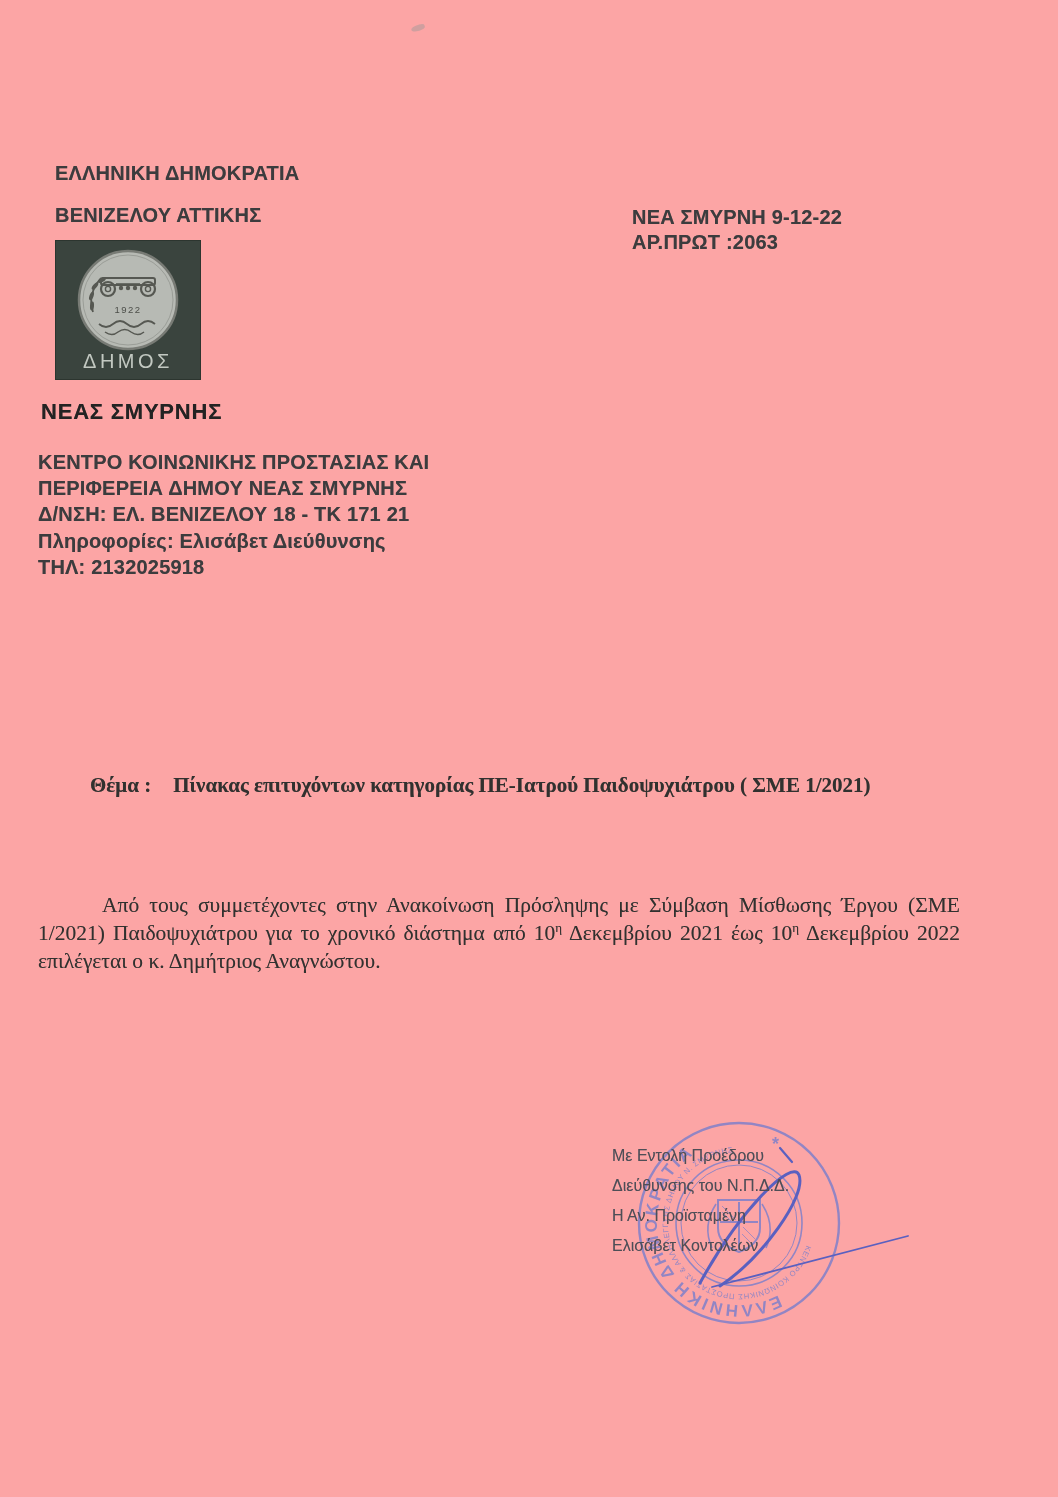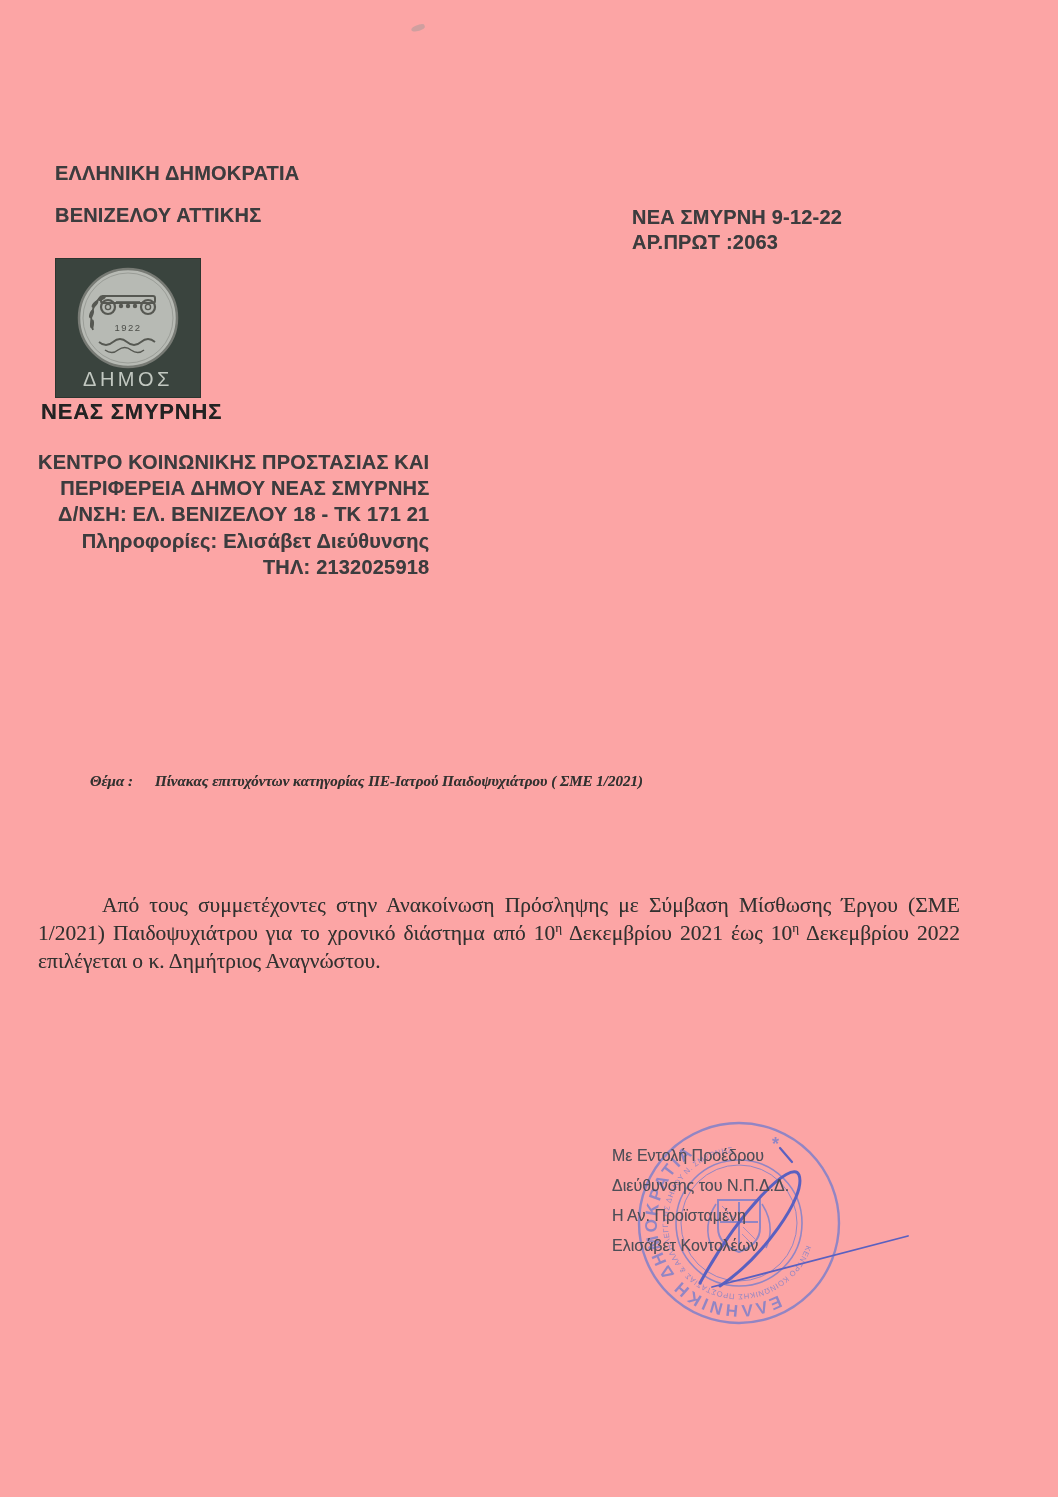--- a/index.html
+++ b/index.html
@@ -2,28 +2,28 @@
 <html><head>
 <meta charset="utf-8">
 <style>
   html,body{margin:0;padding:0;background:#e8e8e8;}
   .page{position:relative;width:1058px;height:1497px;background:#fca5a5;overflow:hidden;
         font-family:"Liberation Sans",sans-serif;}
   .abs{position:absolute;}
   .sans-bold{font-family:"Liberation Sans",sans-serif;font-weight:700;color:#3c3c3e;
              font-size:20px;letter-spacing:0.2px;text-shadow:0 0 0.5px rgba(70,70,70,.55);}
   .serif{font-family:"Liberation Serif","DejaVu Serif",serif;color:#31312f;}
-  .subject{left:90px;top:773px;font-size:15px;font-weight:700;
-           text-shadow:0 0 0.4px rgba(60,60,60,.5);white-space:nowrap;font-style:italic;}
+  .subject{left:90px;top:773px;font-size:21px;font-weight:700;
+           text-shadow:0 0 0.4px rgba(60,60,60,.5);white-space:nowrap;}
   .subject .lbl{margin-right:22px;}
   .body-par{left:38px;top:869px;width:922px;font-size:21.5px;line-height:28px;
             text-align:justify;text-indent:64px;text-shadow:0 0 0.4px rgba(70,70,70,.4);}
   .body-par sup{font-size:13px;line-height:0;}
   .sender{left:38px;top:449px;line-height:26.2px;}
-  .sender div{white-space:nowrap;text-align:right;}
+  .sender div{white-space:nowrap;}
   .sig-block{left:612px;top:1141px;width:336px;text-align:left;
              font-size:16px;color:#4e4e56;line-height:30px;
              text-shadow:0 0 0.5px rgba(80,80,110,.4);}
   .sig-name{}
   .logo-caption{left:41px;top:399px;font-size:22px;font-weight:700;color:#232323;
                 letter-spacing:0.8px;text-shadow:0 0 0.5px rgba(40,40,40,.6);white-space:nowrap;}
   .stamp-wrap{left:626px;top:1110px;width:226px;height:226px;opacity:.82;}
   .sig-ink{left:640px;top:1130px;width:320px;height:200px;}
   .speck{left:411px;top:25px;width:14px;height:6px;background:#9a9a9a;opacity:.45;
          border-radius:60% 40% 50% 50%;transform:rotate(-15deg);}
@@ -34,21 +34,21 @@
 <div class="page">
 
   <div class="abs speck"></div>
 
   <div class="abs sans-bold" style="left:55px;top:162px;">ΕΛΛΗΝΙΚΗ ΔΗΜΟΚΡΑΤΙΑ</div>
   <div class="abs sans-bold" style="left:55px;top:204px;">ΒΕΝΙΖΕΛΟΥ ΑΤΤΙΚΗΣ</div>
 
   <div class="abs sans-bold" style="left:632px;top:206px;">ΝΕΑ ΣΜΥΡΝΗ 9-12-22</div>
   <div class="abs sans-bold" style="left:632px;top:231px;">ΑΡ.ΠΡΩΤ :2063</div>
 
-  <div class="abs" style="left:55px;top:258px;width:176px;height:140px;">
+  <div class="abs" style="left:55px;top:240px;width:176px;height:140px;">
     <svg width="146" height="140" viewBox="0 0 146 140">
       <rect x="0" y="0" width="146" height="140" fill="#3a443e"></rect>
       <rect x="0" y="0" width="146" height="140" fill="none" stroke="#2c352f" stroke-width="2"></rect>
 
       <circle cx="73" cy="60" r="49" fill="#b7bab4"></circle>
       <circle cx="73" cy="60" r="49" fill="none" stroke="#787b75" stroke-width="2.5"></circle>
       <circle cx="73" cy="60" r="45" fill="none" stroke="#9a9d97" stroke-width="1"></circle>
 
       <rect x="46" y="38" width="54" height="7" rx="2" fill="none" stroke="#565852" stroke-width="2"></rect>
       <circle cx="53" cy="49" r="7" fill="none" stroke="#565852" stroke-width="2.2"></circle>

